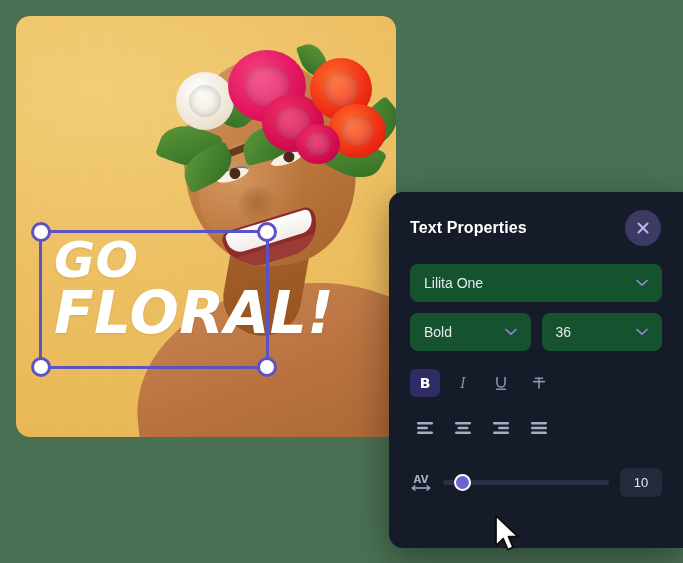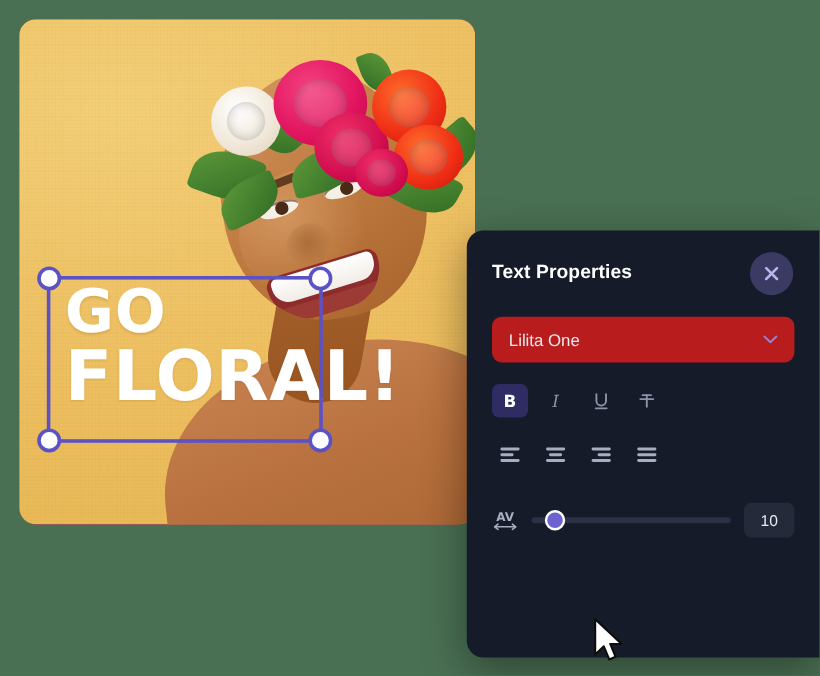--- a/index.html
+++ b/index.html
@@ -17,21 +17,22 @@
 
   
   #canvas-area {
     position: absolute;
     left: 16px;
     top: 16px;
     width: 380px;
     height: 421px;
     border-radius: 14px;
     overflow: hidden;
-    background: #be185d;
+    background: #7f1d1d;
+    font-style: italic;
   }
   .photo-bg {
     position: absolute;
     inset: 0;
     background:
       radial-gradient(ellipse 160% 90% at 22% 18%, #f3cf78 0%, #eec164 48%, #e8b855 100%);
   }
   .photo-grain {
     position: absolute;
     inset: 0;
@@ -237,21 +238,21 @@
     align-items: center;
     justify-content: center;
     cursor: pointer;
     border: none;
     padding: 0;
   }
 
   .panel-body { padding: 18px 21px 0 21px; }
 
   .field {
-    background: #b91c1c;
+    background: #14532d;
     border-radius: 8px;
     height: 38px;
     display: flex;
     align-items: center;
     padding: 0 14px;
     color: #e7e9f0;
     font-size: 14px;
     cursor: pointer;
     box-sizing: border-box;
   }
@@ -402,20 +403,34 @@
 
   <div class="panel-body">
 
     <div class="field">
       <span class="fval">Lilita One</span>
       <svg width="12" height="8" viewBox="0 0 12 8">
         <path d="M1 1.5 L6 6.2 L11 1.5" stroke="#8d84e8" stroke-width="1.7" fill="none" stroke-linecap="round" stroke-linejoin="round"></path>
       </svg>
     </div>
 
+    <div class="row-2">
+      <div class="field">
+        <span class="fval">Bold</span>
+        <svg width="12" height="8" viewBox="0 0 12 8">
+          <path d="M1 1.5 L6 6.2 L11 1.5" stroke="#8d84e8" stroke-width="1.7" fill="none" stroke-linecap="round" stroke-linejoin="round"></path>
+        </svg>
+      </div>
+      <div class="field">
+        <span class="fval">36</span>
+        <svg width="12" height="8" viewBox="0 0 12 8">
+          <path d="M1 1.5 L6 6.2 L11 1.5" stroke="#8d84e8" stroke-width="1.7" fill="none" stroke-linecap="round" stroke-linejoin="round"></path>
+        </svg>
+      </div>
+    </div>
 
     <div class="btn-row">
       <button class="icon-btn active">
         <svg width="18" height="18" viewBox="0 0 18 18">
           <text x="9" y="14" text-anchor="middle" font-family="DejaVu Sans, sans-serif" font-size="14" font-weight="bold" fill="#ffffff">B</text>
         </svg>
       </button>
       <button class="icon-btn">
         <svg width="18" height="18" viewBox="0 0 18 18">
           <text x="9" y="14" text-anchor="middle" font-family="DejaVu Serif, serif" font-size="14" font-style="italic" fill="#8c92a8">I</text>

